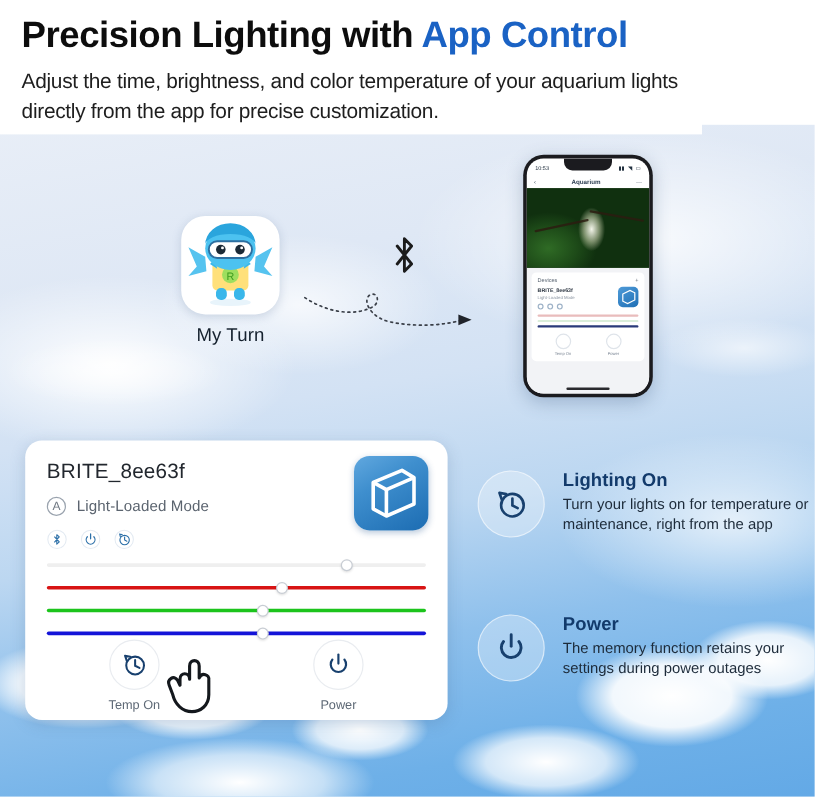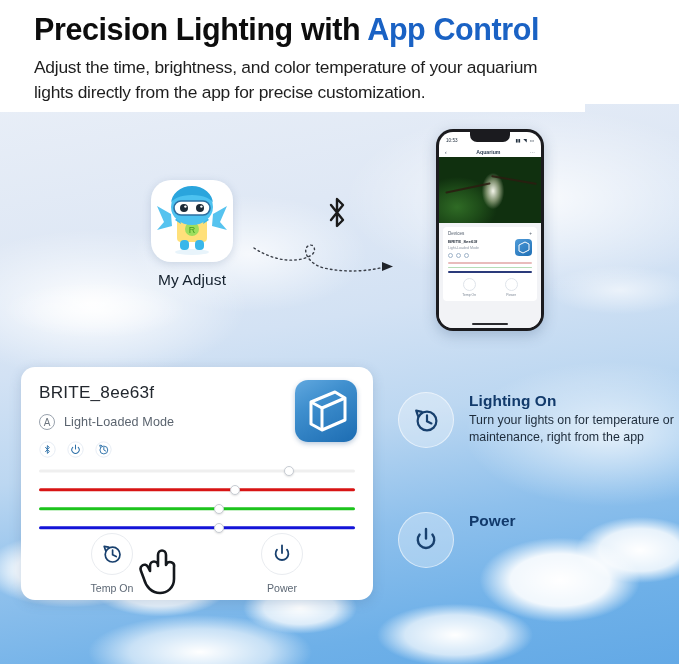--- a/index.html
+++ b/index.html
@@ -6,21 +6,21 @@
   html, body {
     width: 679px; height: 664px;
     font-family: "Liberation Sans", sans-serif;
     overflow: hidden;
     background: #ffffff;
   }
   .page { position: relative; width: 679px; height: 664px; overflow: hidden; }
 
   
   .header { position: absolute; left: 0; top: 0; width: 585px; height: 112px;
-            background: #ffffff; z-index: 40; padding: 12px 14px 0 34px; }
+            background: #ffffff; z-index: 40; padding: 12px 14px 0 18px; }
   .headline { font-size: 30.5px; font-weight: bold; color: #0d0d0d;
               letter-spacing: -0.4px; line-height: 1.18; white-space: nowrap; }
   .headline .accent { color: #1a62c4; }
   .subhead { margin-top: 7px; font-size: 17.4px; color: #1e1e1e;
              line-height: 1.42; letter-spacing: -0.25px; }
 
   
   .sky { position: absolute; left: 0; top: 104px; width: 679px; height: 560px;
          background:
            radial-gradient(ellipse 250px 120px at 92px 200px, rgba(255,255,255,.95) 0%, rgba(255,255,255,0) 62%),
@@ -168,21 +168,21 @@
         <rect x="44" y="60" width="9" height="10" rx="4" fill="#3ab7ea"></rect>
         <ellipse cx="41" cy="27" rx="21" ry="18" fill="#4cc2f0"></ellipse>
         <path d="M20 24 a21 18 0 0 1 42 0 a21 9 0 0 0 -42 0 Z" fill="#2aa5dd"></path>
         <rect x="23" y="21" width="36" height="14" rx="7" fill="#fff" stroke="#2d6fa0" stroke-width="1.6"></rect>
         <circle cx="33" cy="28" r="4" fill="#1c2a36"></circle>
         <circle cx="49" cy="28" r="4" fill="#1c2a36"></circle>
         <circle cx="34.4" cy="26.6" r="1.2" fill="#fff"></circle>
         <circle cx="50.4" cy="26.6" r="1.2" fill="#fff"></circle>
       </svg>
     </div>
-    <div class="app-label">My Adjust</div>
+    <div class="app-label">My Turn</div>
   </div>
 
   <svg class="bt-glyph" width="26" height="34" viewBox="0 0 26 34">
     <path d="M7 9 L19 24 L13 30 L13 3 L19 9 L7 24" fill="none" stroke="#1b1b1b" stroke-width="2.4" stroke-linecap="round" stroke-linejoin="round"></path>
   </svg>
 
   <svg class="dot-arrow" width="145" height="48" viewBox="0 0 145 48">
     <path d="M2 18 C20 30, 42 34, 58 26 C66 22, 62 12, 56 16 C50 20, 56 34, 72 38 C94 43, 118 41, 132 37" fill="none" stroke="#3a3f48" stroke-width="1.4" stroke-dasharray="1.6 3.2" stroke-linecap="round"></path>
     <path d="M130 32 L141 36.5 L130 41 Z" fill="#20242b"></path>
   </svg>
@@ -345,16 +345,17 @@
 
   <div class="feat feat-2">
     <div class="feat-circle">
       <svg width="30" height="30" viewBox="0 0 30 30">
         <path d="M8.6 9.6 A8.2 8.2 0 1 0 21.4 9.6" fill="none" stroke="#18406e" stroke-width="2.4" stroke-linecap="round"></path>
         <line x1="15" y1="4" x2="15" y2="13.6" stroke="#18406e" stroke-width="2.4" stroke-linecap="round"></line>
       </svg>
     </div>
     <div>
       <div class="feat-title">Power</div>
+      <div class="feat-desc">The memory function retains your settings during power outages</div>
     </div>
   </div>
 
 </div>
 
 </body></html>

